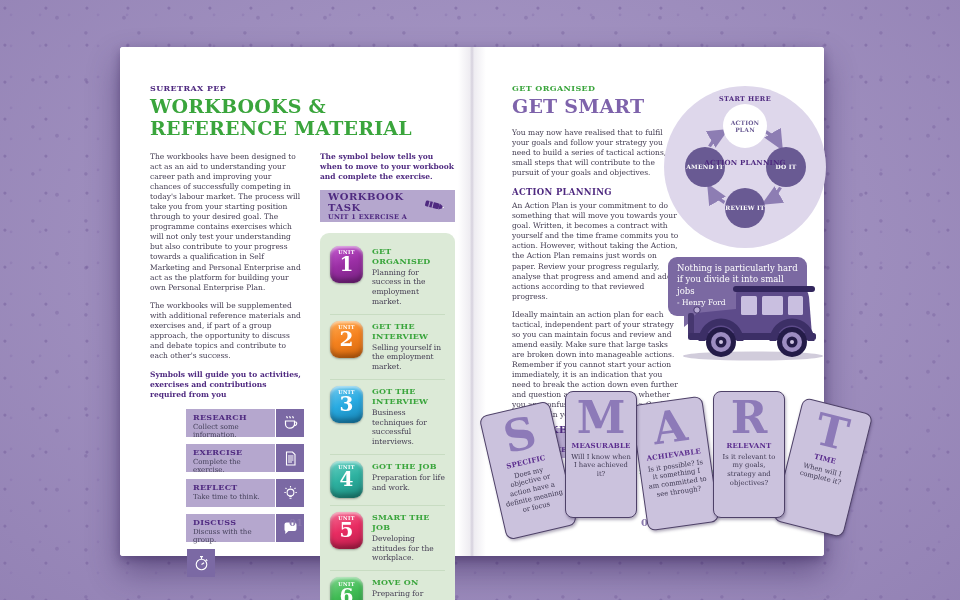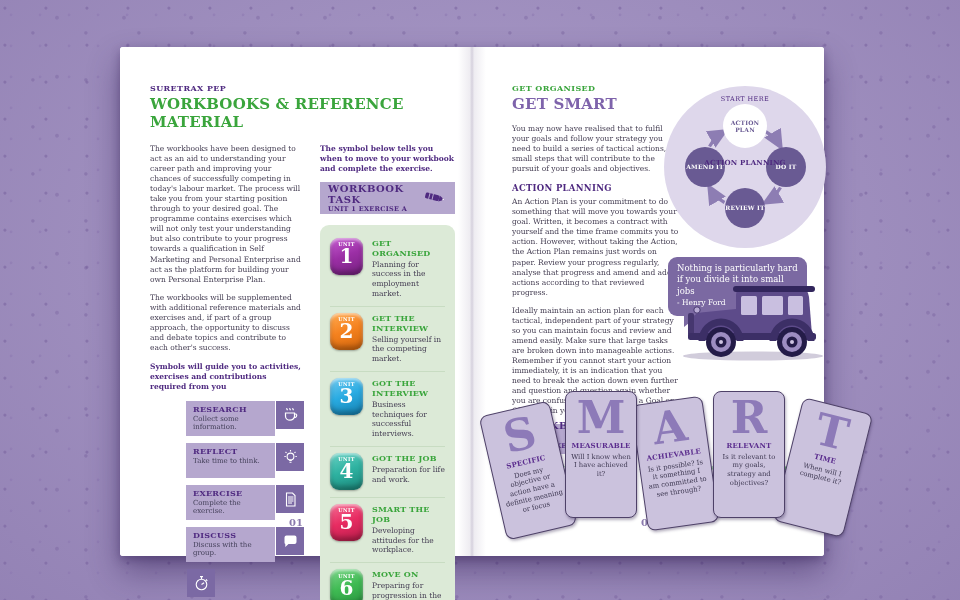--- a/index.html
+++ b/index.html
@@ -22,40 +22,40 @@
     box-shadow: 0 16px 32px rgba(45,25,80,.45), 0 4px 10px rgba(45,25,80,.35); }
   .page { position:relative; width:50%; background:#fff; }
   .page.left  { border-radius:3px 0 0 3px; }
   .page.right { border-radius:0 3px 3px 0; }
   .fold { position:absolute; left:338px; top:0; width:28px; height:100%; pointer-events:none; z-index:50;
     background:linear-gradient(to right, rgba(88,70,120,0), rgba(88,70,120,.10) 42%, rgba(88,70,120,.25) 50%, rgba(88,70,120,.10) 58%, rgba(88,70,120,0)); }
 
   
   .kicker { font-weight:bold; font-size:8px; letter-spacing:.4px; color:#4f2a80; }
   .kicker.green { color:#3aa53c; }
-  .page-title { font-weight:bold; font-size:15px; letter-spacing:.2px; margin-top:2px; }
+  .page-title { font-weight:bold; font-size:19px; letter-spacing:.2px; margin-top:2px; }
   .page-title.green { color:#3aa53c; }
   .page-title.purple { color:#7e63ab; }
   .body-p { font-size:7.5px; line-height:1.34; color:#474055; margin-bottom:8px; }
   .pageno { position:absolute; bottom:28px; left:0; right:0; text-align:center;
     font-weight:bold; font-size:10px; color:#8a79ad; }
 
   .task-box { background:#b5a7ce; display:flex; align-items:center; padding:4px 8px; gap:8px; }
   .task-titles { flex:1; }
   .task-title { font-weight:bold; font-size:10px; letter-spacing:.5px; color:#4f2a80; line-height:1.1; }
   .task-sub { font-weight:bold; font-size:6.5px; letter-spacing:.3px; color:#4f2a80; }
 
   
   .lp { position:absolute; inset:0; padding:36px 17px 0 30px; }
   .cols { display:flex; gap:16px; margin-top:13px; }
   .col-a { width:154px; flex:none; }
   .col-b { width:135px; flex:none; }
   .symbols-intro { font-weight:bold; font-size:7.5px; line-height:1.34; color:#4f2a80; margin:9px 0 9px; }
 
-  .sym-row { display:flex; height:35px; margin-bottom:7px;padding-left:36px; }
+  .sym-row { display:flex; height:28px; margin-bottom:7px;padding-left:36px; }
   .sym-text { flex:1; background:#b5a7ce; padding:3.5px 4px 0 7px; }
   .sym-label { font-weight:bold; font-size:8px; letter-spacing:.3px; color:#4f2a80; line-height:1.1; }
   .sym-desc { font-size:7px; color:#44405a; margin-top:1.5px; }
   .sym-icon { width:28px; height:28px; background:#7b69a4; flex:none; margin-left:1px;
     display:flex; align-items:center; justify-content:center; }
 
   .note { font-weight:bold; font-size:7.5px; line-height:1.32; color:#4f2a80; }
   .lp .task-box { margin-top:8px; height:32px; }
 
   .units-panel { margin-top:11px; background:#dcead7; border-radius:9px; padding:7px 10px 2px; }
@@ -78,21 +78,21 @@
   .rp { position:absolute; inset:0; padding:36px 0 0 40px; }
   .rp-col { width:170px; }
   .rp-col .body-p.first { margin-top:11px; }
   .section-head { font-weight:bold; font-size:8.5px; letter-spacing:.3px; color:#4f2a80; margin:9px 0 4px; }
   .rp .task-box { width:110px; height:30px; margin-top:4px; }
   .smart-note { font-weight:bold; font-size:7px; color:#3aa53c; margin-top:9px; width:300px; }
 
   .cycle { position:absolute; left:192px; top:39px; width:162px; height:162px; }
   .cycle-bg { position:absolute; inset:0; border-radius:50%; background:#ded7eb; }
   .start-label { position:absolute; top:9px; left:0; right:0; text-align:center;
-    font-weight:normal; font-size:6.5px; letter-spacing:.4px; color:#4f2a80; }
+    font-weight:bold; font-size:6.5px; letter-spacing:.4px; color:#4f2a80; }
   .cnode { position:absolute; width:40px; height:40px; border-radius:50%; background:#695a93; color:#fff;
     display:flex; align-items:center; justify-content:center; text-align:center;
     font-weight:bold; font-size:6px; line-height:1.25; letter-spacing:.2px; }
   .cnode.top { width:44px; height:44px; left:59px; top:18px; background:#fff; color:#695a93; }
   .cnode.right { left:102px; top:61px; }
   .cnode.bottom { left:61px; top:102px; }
   .cnode.left { left:21px; top:61px; }
   .center-label { position:absolute; left:0; right:0; top:72px; text-align:center;
     font-weight:bold; font-size:7px; line-height:1.3; letter-spacing:.2px; color:#4f2a80; }
   .cycle svg.arrows { position:absolute; inset:0; }
@@ -144,41 +144,41 @@
                 <svg width="17" height="17" viewBox="0 0 17 17" fill="none" stroke="#fff" stroke-width="1.2">
                   <path d="M4.5 1.2 l1 2 M7.5 1.2 l1 2 M10.5 1.2 l1 2"></path>
                   <path d="M3.5 6 h9 v3.2 a4.5 4 0 0 1 -9 0 z"></path>
                   <path d="M12.5 7 h1.4 a1.8 1.8 0 0 1 -2 3"></path>
                 </svg>
               </div>
             </div>
 
             <div class="sym-row">
               <div class="sym-text">
+                <div class="sym-label">EXERCISE</div>
+                <div class="sym-desc">Complete the exercise.</div>
+              </div>
+              <div class="sym-icon">
+                <svg width="17" height="17" viewBox="0 0 17 17" fill="none" stroke="#fff" stroke-width="1.1">
+                  <path d="M4.5 2 h6 l2.5 2.5 v10.5 h-8.5 z"></path>
+                  <path d="M6 6 h5.5 M6 8 h5.5 M6 10 h5.5 M6 12 h4"></path>
+                </svg>
+              </div>
+            </div>
+
+            <div class="sym-row">
+              <div class="sym-text">
                 <div class="sym-label">REFLECT</div>
                 <div class="sym-desc">Take time to think.</div>
               </div>
               <div class="sym-icon">
                 <svg width="17" height="17" viewBox="0 0 17 17" fill="none" stroke="#fff" stroke-width="1.1">
                   <circle cx="8.5" cy="7.5" r="3.4"></circle>
                   <path d="M7.2 11.5 h2.6 M7.5 13.3 h2"></path>
                   <path d="M8.5 1 v1.6 M13.5 3 l-1.2 1.1 M3.5 3 l1.2 1.1 M14.8 7.5 h-1.6 M3.8 7.5 H2.2" stroke-dasharray="1.4 1"></path>
-                </svg>
-              </div>
-            </div>
-
-            <div class="sym-row">
-              <div class="sym-text">
-                <div class="sym-label">EXERCISE</div>
-                <div class="sym-desc">Complete the exercise.</div>
-              </div>
-              <div class="sym-icon">
-                <svg width="17" height="17" viewBox="0 0 17 17" fill="none" stroke="#fff" stroke-width="1.1">
-                  <path d="M4.5 2 h6 l2.5 2.5 v10.5 h-8.5 z"></path>
-                  <path d="M6 6 h5.5 M6 8 h5.5 M6 10 h5.5 M6 12 h4"></path>
                 </svg>
               </div>
             </div>
 
             <div class="sym-row">
               <div class="sym-text">
                 <div class="sym-label">DISCUSS</div>
                 <div class="sym-desc">Discuss with the group.</div>
               </div>
               <div class="sym-icon">
@@ -230,21 +230,21 @@
                 </div>
               </div>
 
               <div class="unit-row">
                 <div class="unit-badge u2">
                   <span class="unit-tag">UNIT</span>
                   <span class="unit-num">2</span>
                 </div>
                 <div>
                   <div class="unit-title">GET THE INTERVIEW</div>
-                  <div class="unit-desc">Selling yourself in the competing market.</div>
+                  <div class="unit-desc">Selling yourself in the employment market.</div>
                 </div>
               </div>
 
               <div class="unit-row">
                 <div class="unit-badge u3">
                   <span class="unit-tag">UNIT</span>
                   <span class="unit-num">3</span>
                 </div>
                 <div>
                   <div class="unit-title">GOT THE INTERVIEW</div>

